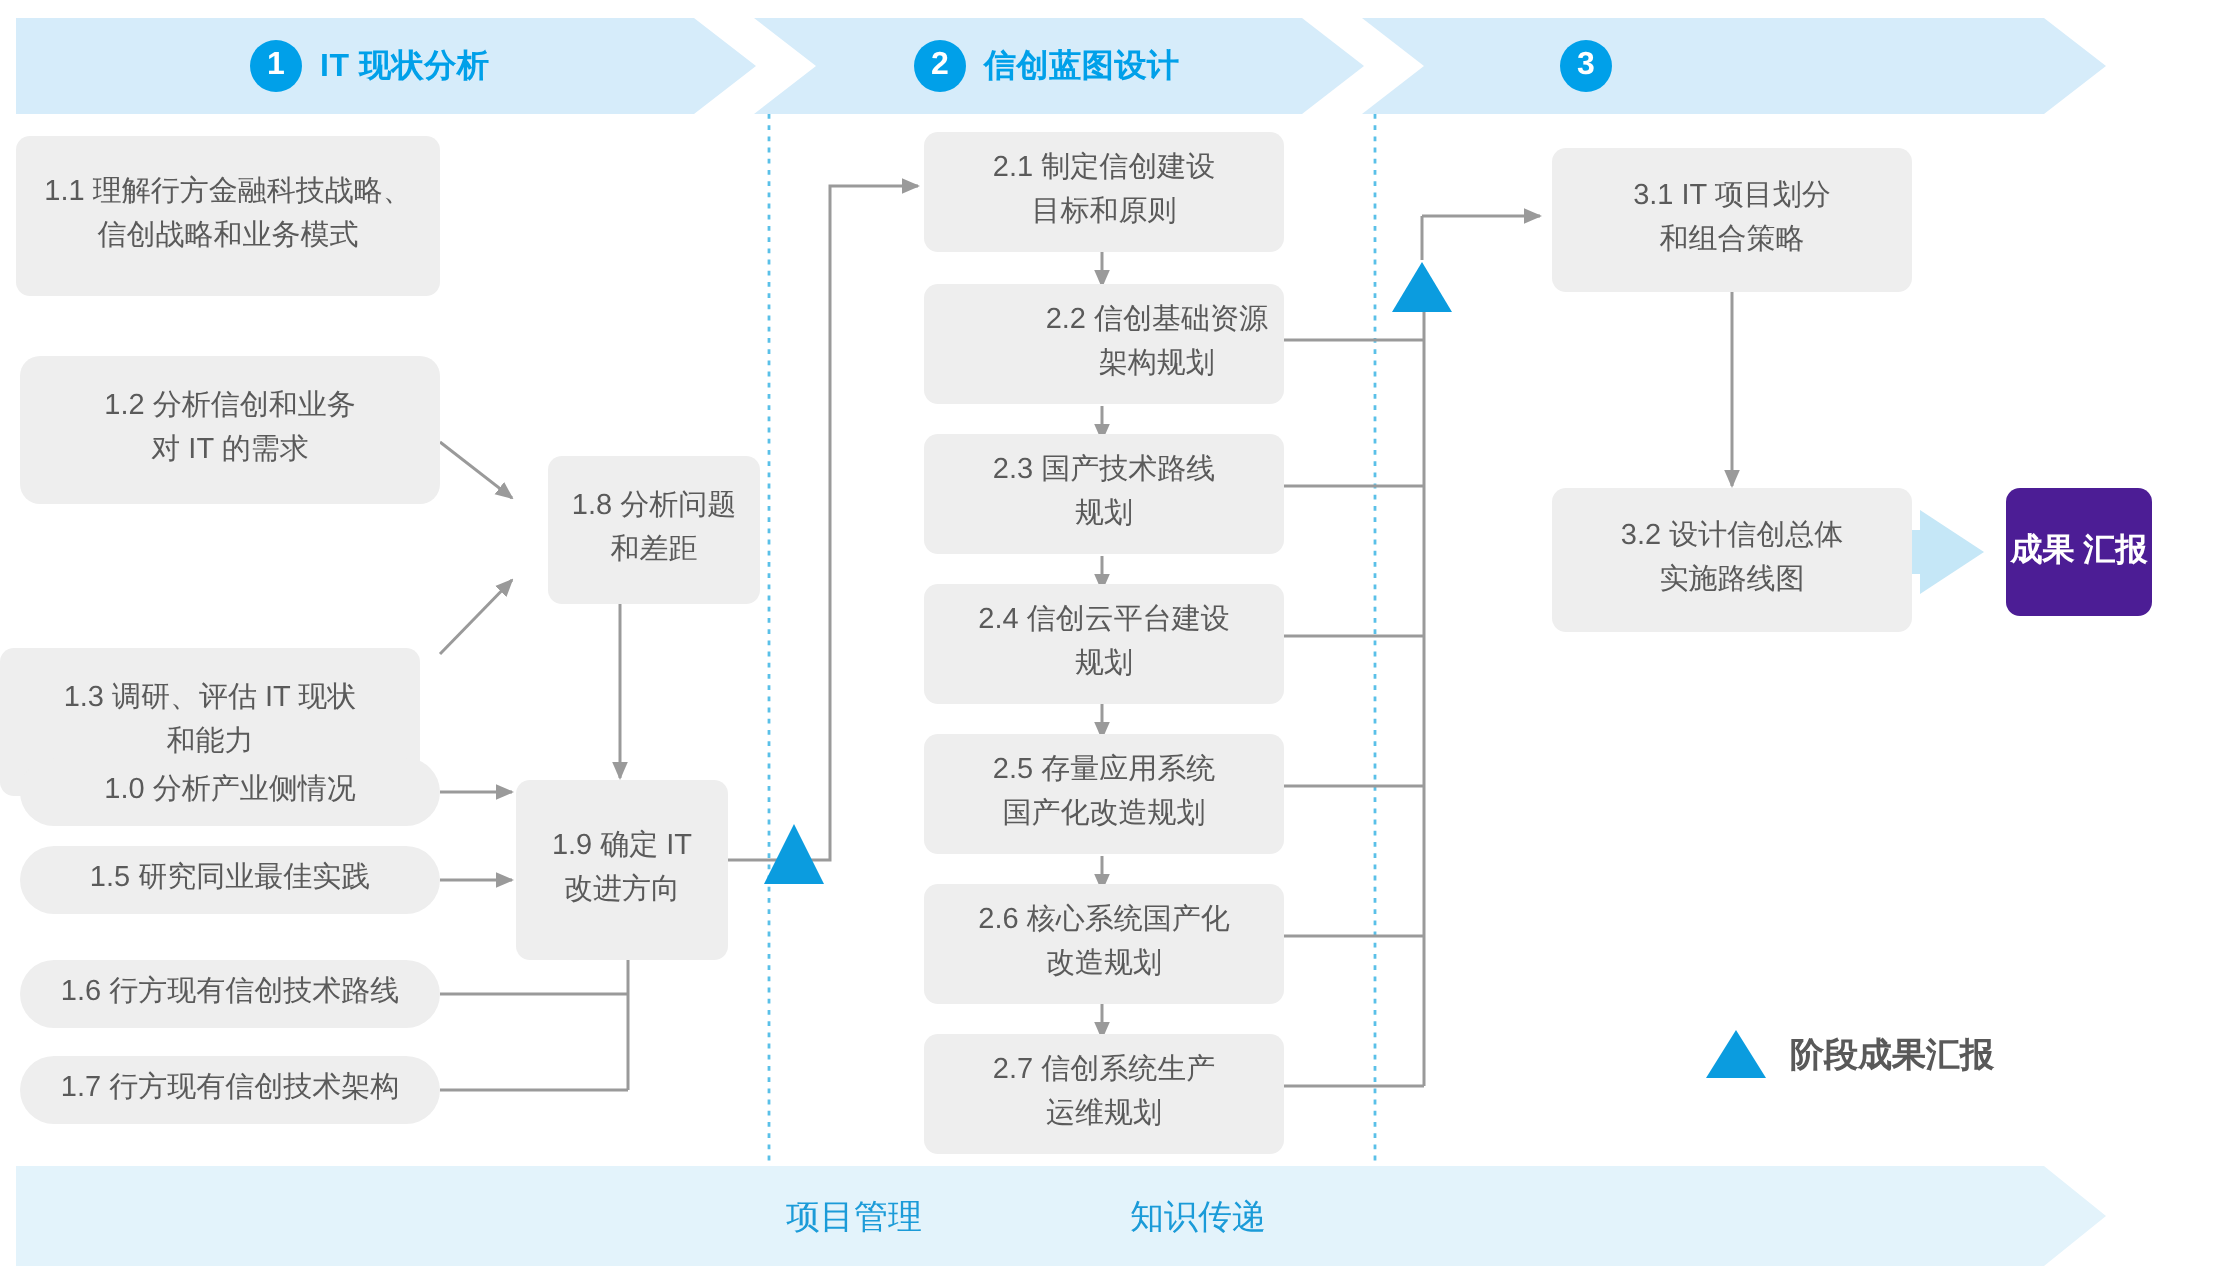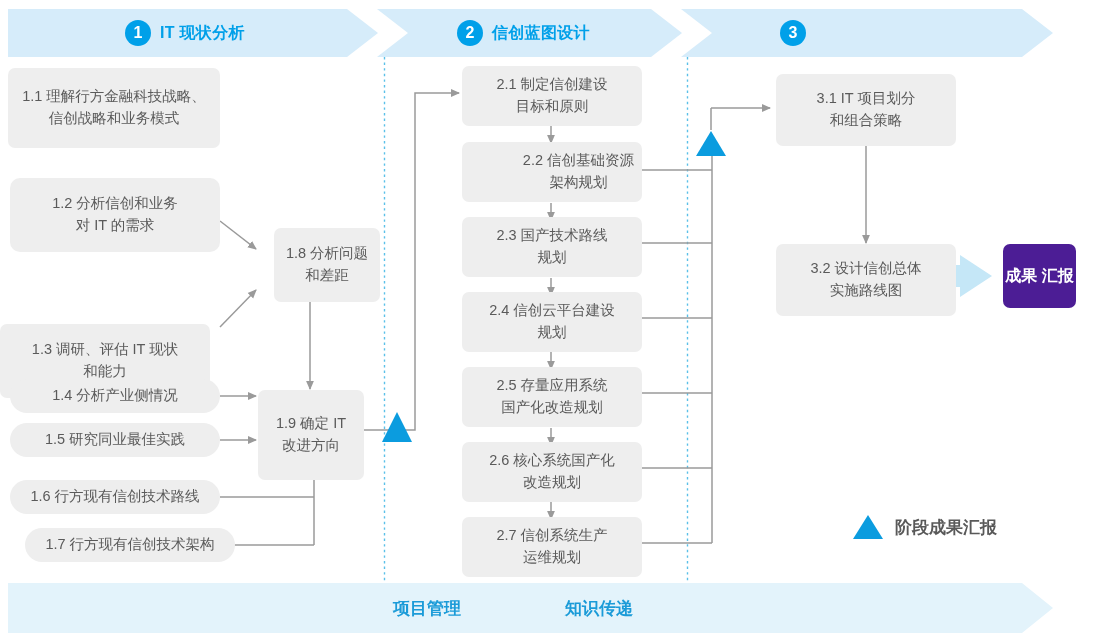--- a/index.html
+++ b/index.html
@@ -103,21 +103,21 @@
     font-size:17px;
     font-weight:bold;
     white-space:nowrap;
   }
   
   .footer-label{
     position:absolute;
     top:597px;
     color:#1b9bd8;
     font-size:17px;
-    font-weight:bold;
+    font-weight:normal;
     white-space:nowrap;
     z-index:6;
   }
 </style>
 </head>
 <body>
 
 <div id="canvas">
 
   <svg class="svg-layer" viewBox="0 0 1115 638">
@@ -230,32 +230,32 @@
   </div>
 
   <div class="box" style="left:0;top:288px;width:210px;height:74px;margin-top:36px;">
     <div>
       <span>1.3 调研、评估 IT 现状</span>
       <span>和能力</span>
     </div>
   </div>
 
   <div class="box" style="left:10px;top:379px;width:210px;height:34px;border-radius:17px;">
-    <span>1.4 分析产业侧情况</span>
+    <span>1.0 分析产业侧情况</span>
   </div>
 
   <div class="box" style="left:10px;top:423px;width:210px;height:34px;border-radius:17px;">
     <span>1.5 研究同业最佳实践</span>
   </div>
 
   <div class="box" style="left:10px;top:480px;width:210px;height:34px;border-radius:17px;">
     <span>1.6 行方现有信创技术路线</span>
   </div>
 
-  <div class="box" style="left:25px;top:528px;width:210px;height:34px;border-radius:17px;">
+  <div class="box" style="left:10px;top:528px;width:210px;height:34px;border-radius:17px;">
     <span>1.7 行方现有信创技术架构</span>
   </div>
 
   <div class="box" style="left:258px;top:228px;width:106px;height:74px;margin-left:16px;">
     <div>
       <span>1.8 分析问题</span>
       <span>和差距</span>
     </div>
   </div>
 

